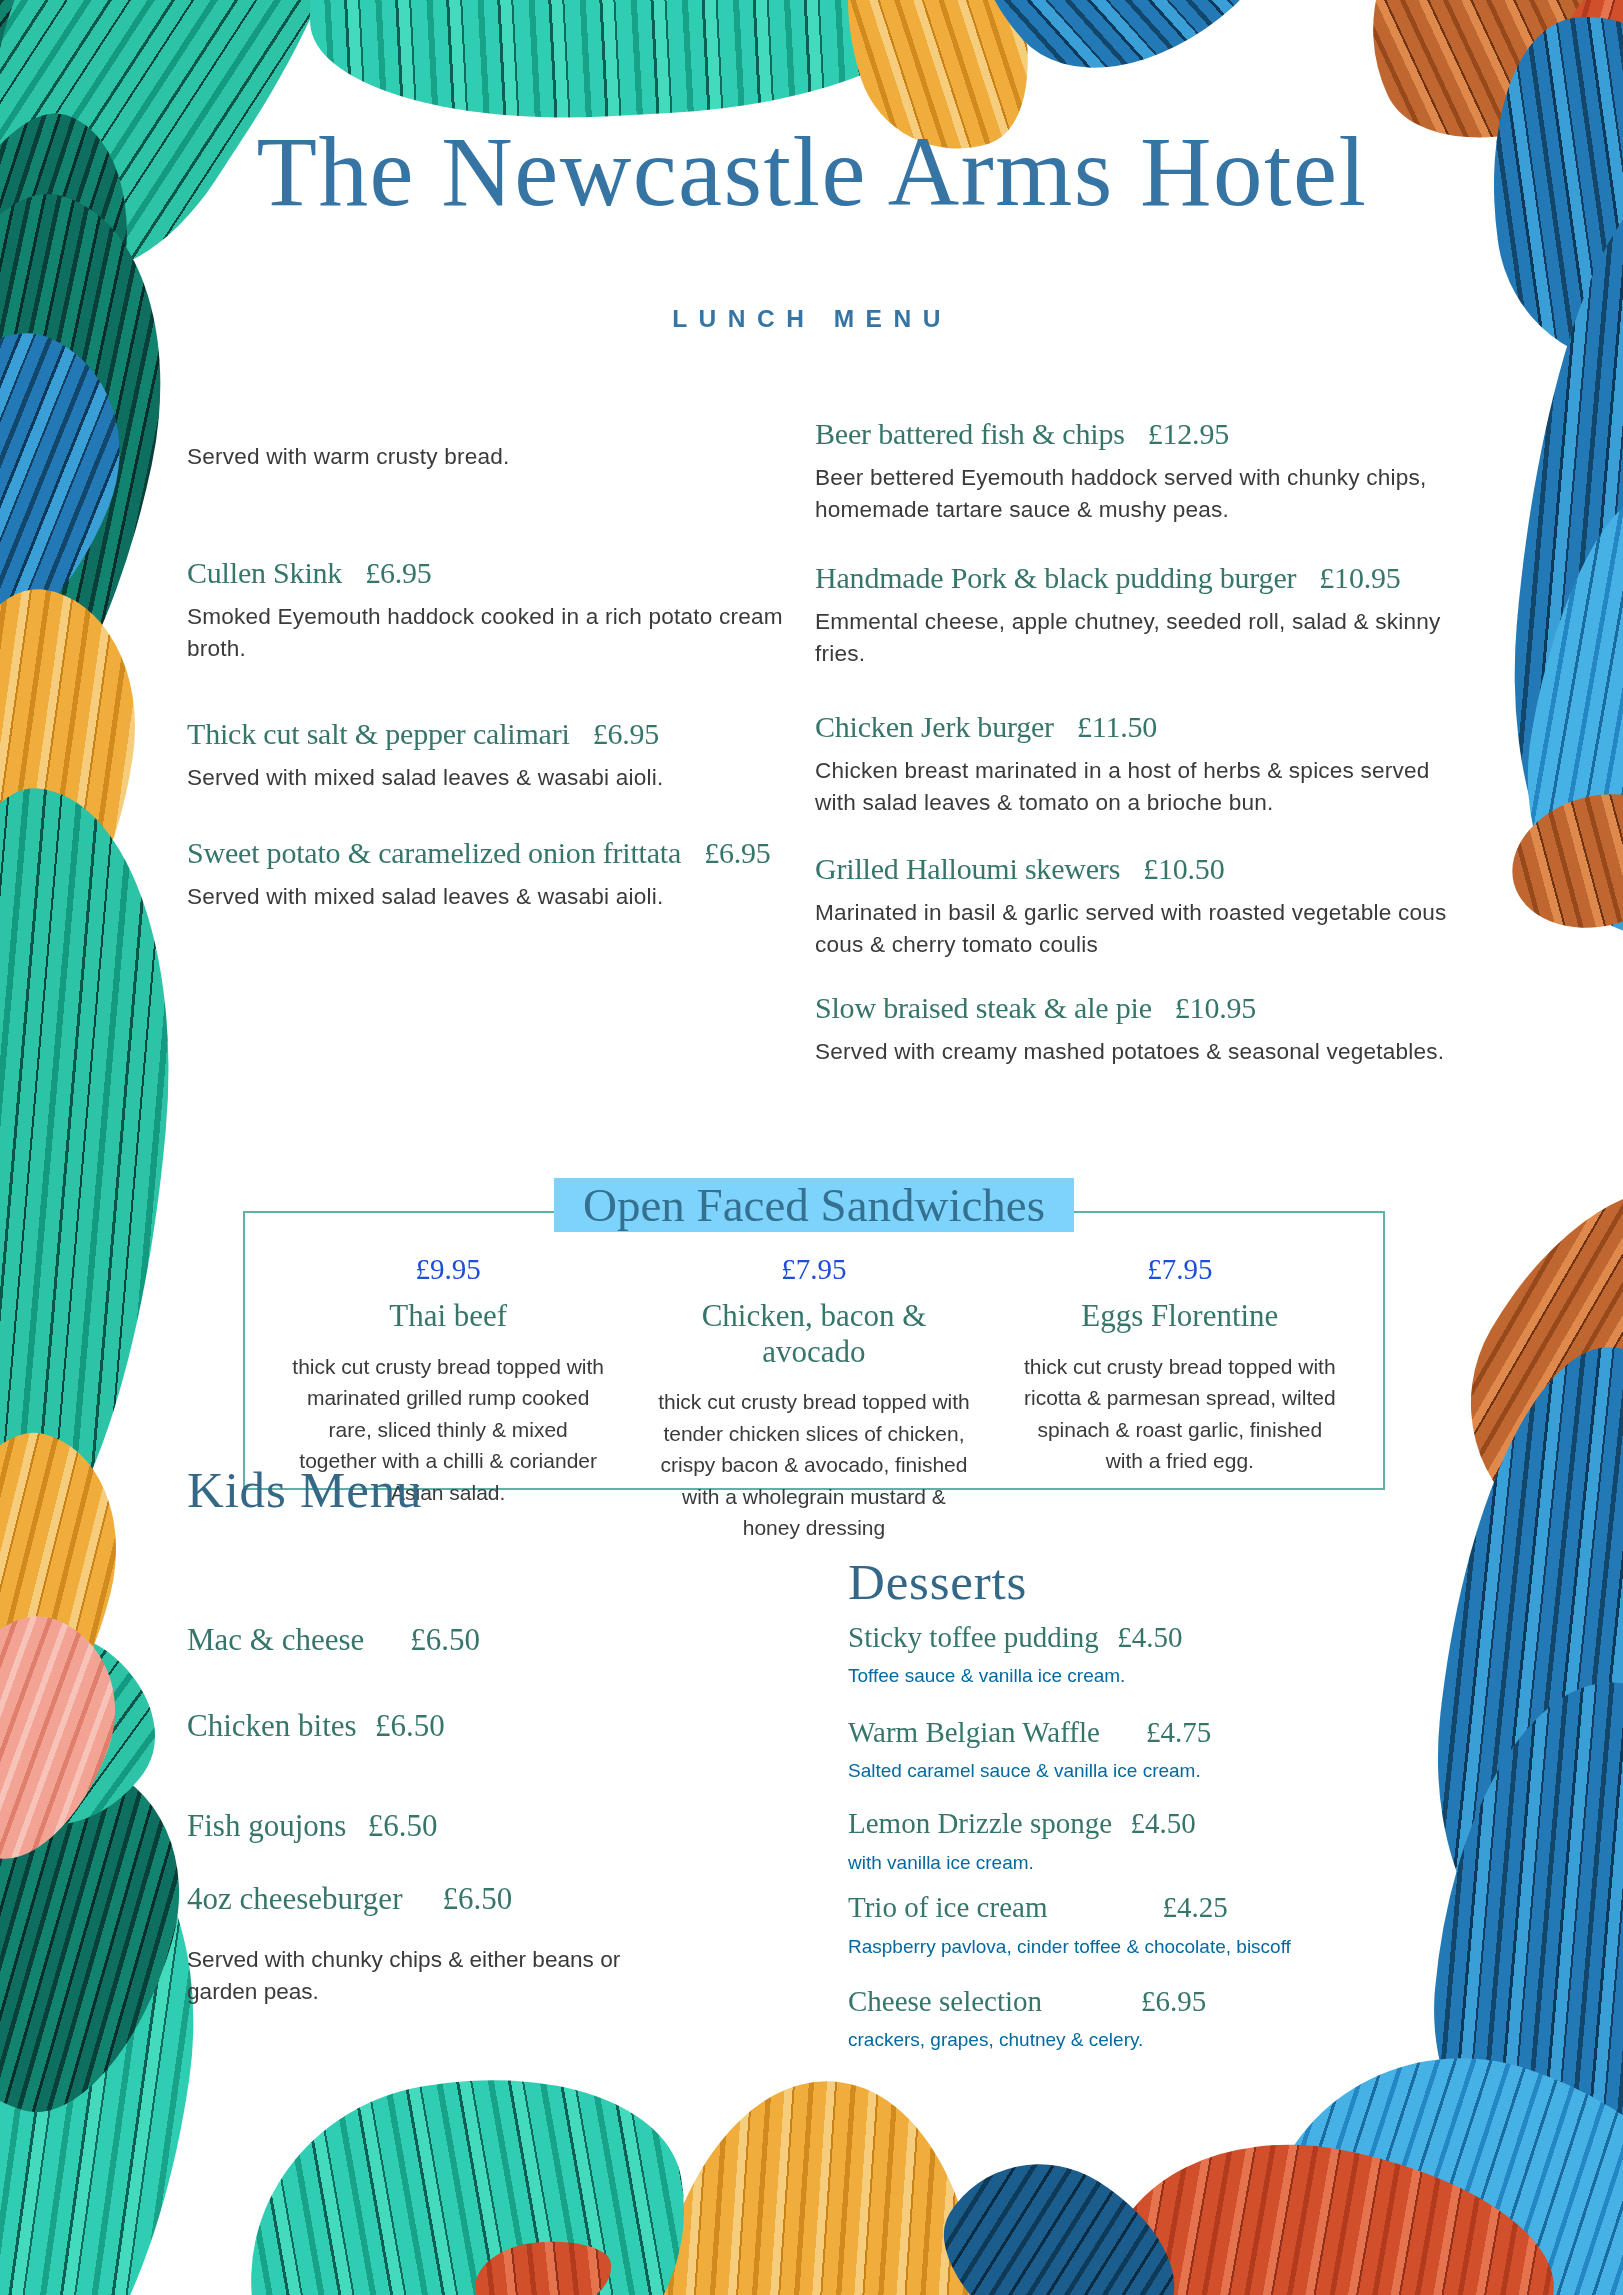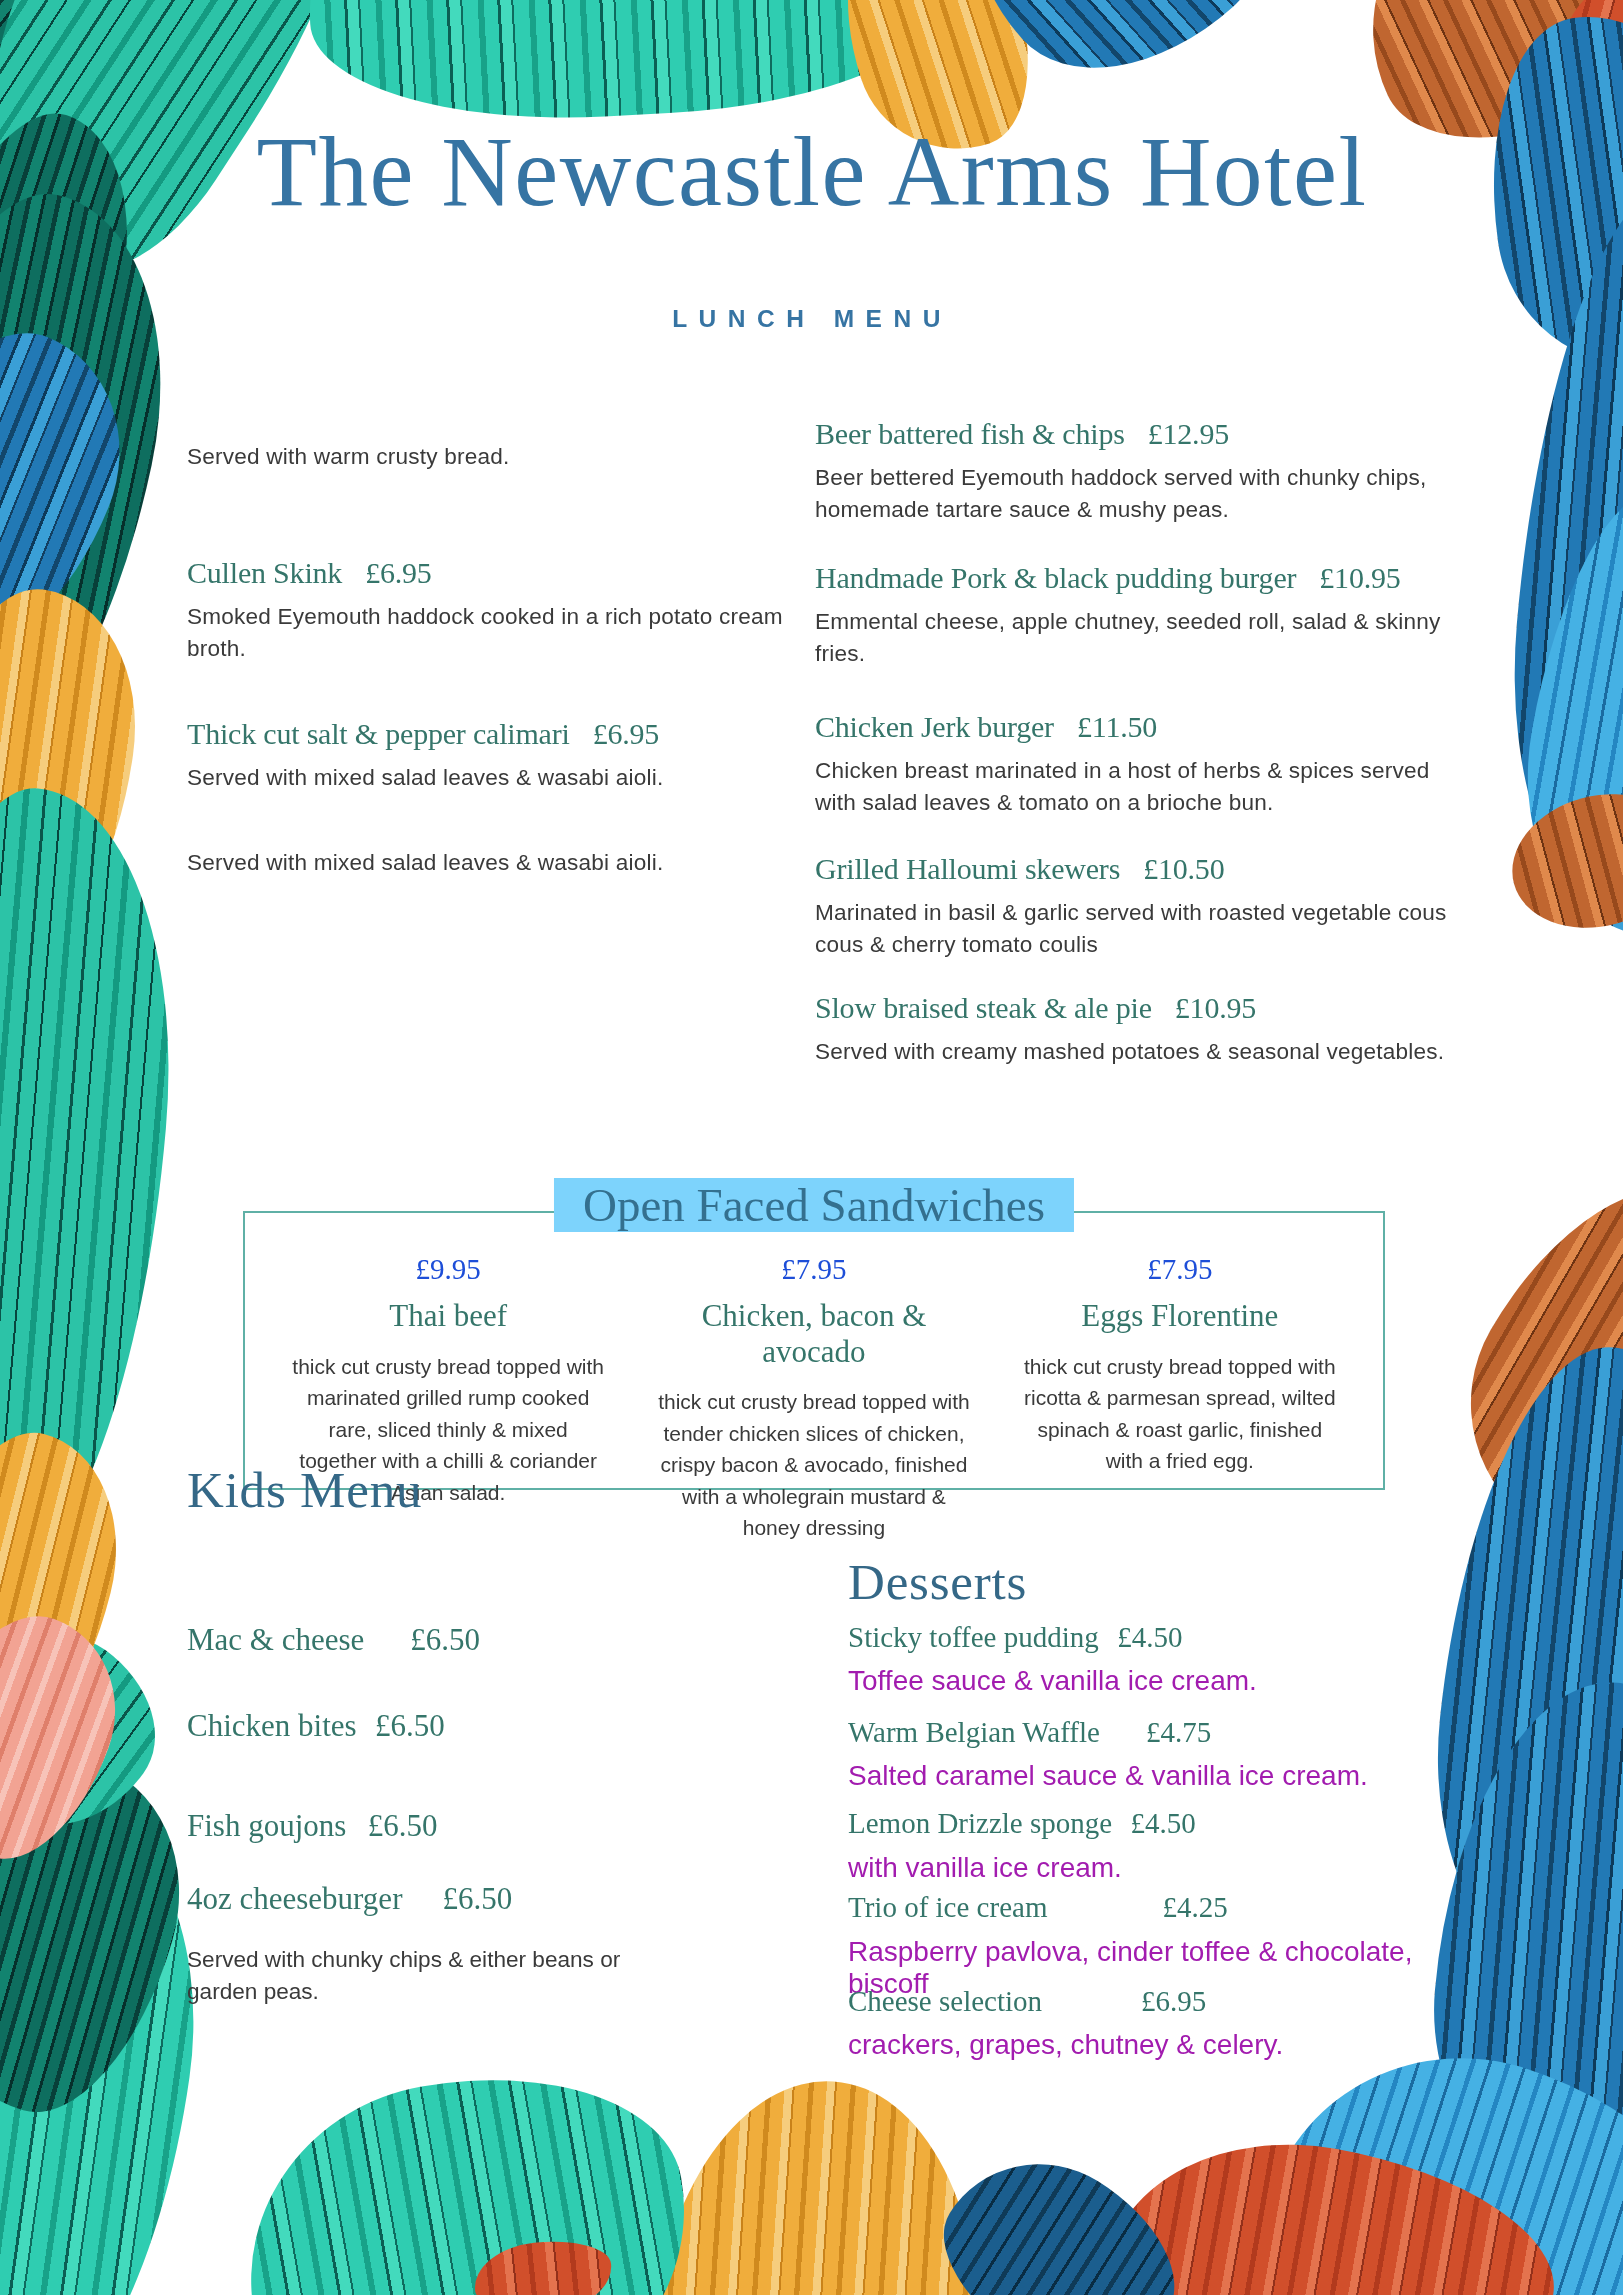--- a/index.html
+++ b/index.html
@@ -80,21 +80,21 @@
   #swcols{display:flex;justify-content:space-between;padding:40px 23px 0 23px;}
   .sw-col{width:33%;text-align:center;}
   .sw-price{font-family:"Liberation Serif",serif;font-size:29px;color:#1d4ed8;}
   .sw-name{font-family:"Liberation Serif",serif;font-size:31px;color:#35756a;margin:12.2px auto 0 auto;max-width:298px;line-height:1.15;}
   .sw-desc{margin:17px auto 0 auto;font-size:21px;color:#3a3a3a;line-height:1.5;max-width:321px;}
 
   .heading{font-family:"Liberation Serif",serif;font-size:51px;color:#356887;letter-spacing:0.8px;}
   .k-line{font-family:"Liberation Serif",serif;font-size:31px;color:#35756a;white-space:nowrap;}
   .k-desc{font-size:22.6px;color:#3a3a3a;line-height:1.42;width:444px;}
   .d-line{font-family:"Liberation Serif",serif;font-size:29px;color:#35756a;white-space:nowrap;}
-  .d-desc{font-size:28px;color:#a21caf;width:597px;}
+  .d-desc{font-size:19px;color:#0369a1;width:597px;}
 </style>
 </head>
 <body>
 
 <div id="canvas">
 
   <div id="card"></div>
 
   <div class="leaf c-teald" id="lfA"></div>
   <div class="leaf c-teal" id="lfB"></div>
@@ -136,20 +136,21 @@
   </div>
   <div class="ct m-item col-l" style="left:187px;top:556px;">
     <div class="m-line"><span>Cullen Skink</span><span class="m-price">£6.95</span></div>
     <div class="m-desc">Smoked Eyemouth haddock cooked in a rich potato cream broth.</div>
   </div>
   <div class="ct m-item col-l" style="left:187px;top:717px;">
     <div class="m-line"><span>Thick cut salt &amp; pepper calimari</span><span class="m-price">£6.95</span></div>
     <div class="m-desc">Served with mixed salad leaves &amp; wasabi aioli.</div>
   </div>
   <div class="ct m-item col-l" style="left:187px;top:836px;">
+    <div class="m-line"><span>Sweet potato &amp; caramelized onion frittata</span><span class="m-price">£6.95</span></div>
     <div class="m-desc">Served with mixed salad leaves &amp; wasabi aioli.</div>
   </div>
 
   <div class="ct m-item col-r" style="left:815px;top:417px;">
     <div class="m-line"><span>Beer battered fish &amp; chips</span><span class="m-price">£12.95</span></div>
     <div class="m-desc">Beer bettered Eyemouth haddock served with chunky chips, homemade tartare sauce &amp; mushy peas.</div>
   </div>
   <div class="ct m-item col-r" style="left:815px;top:561px;">
     <div class="m-line"><span>Handmade Pork &amp; black pudding burger</span><span class="m-price">£10.95</span></div>
     <div class="m-desc">Emmental cheese, apple chutney, seeded roll, salad &amp; skinny fries.</div>

